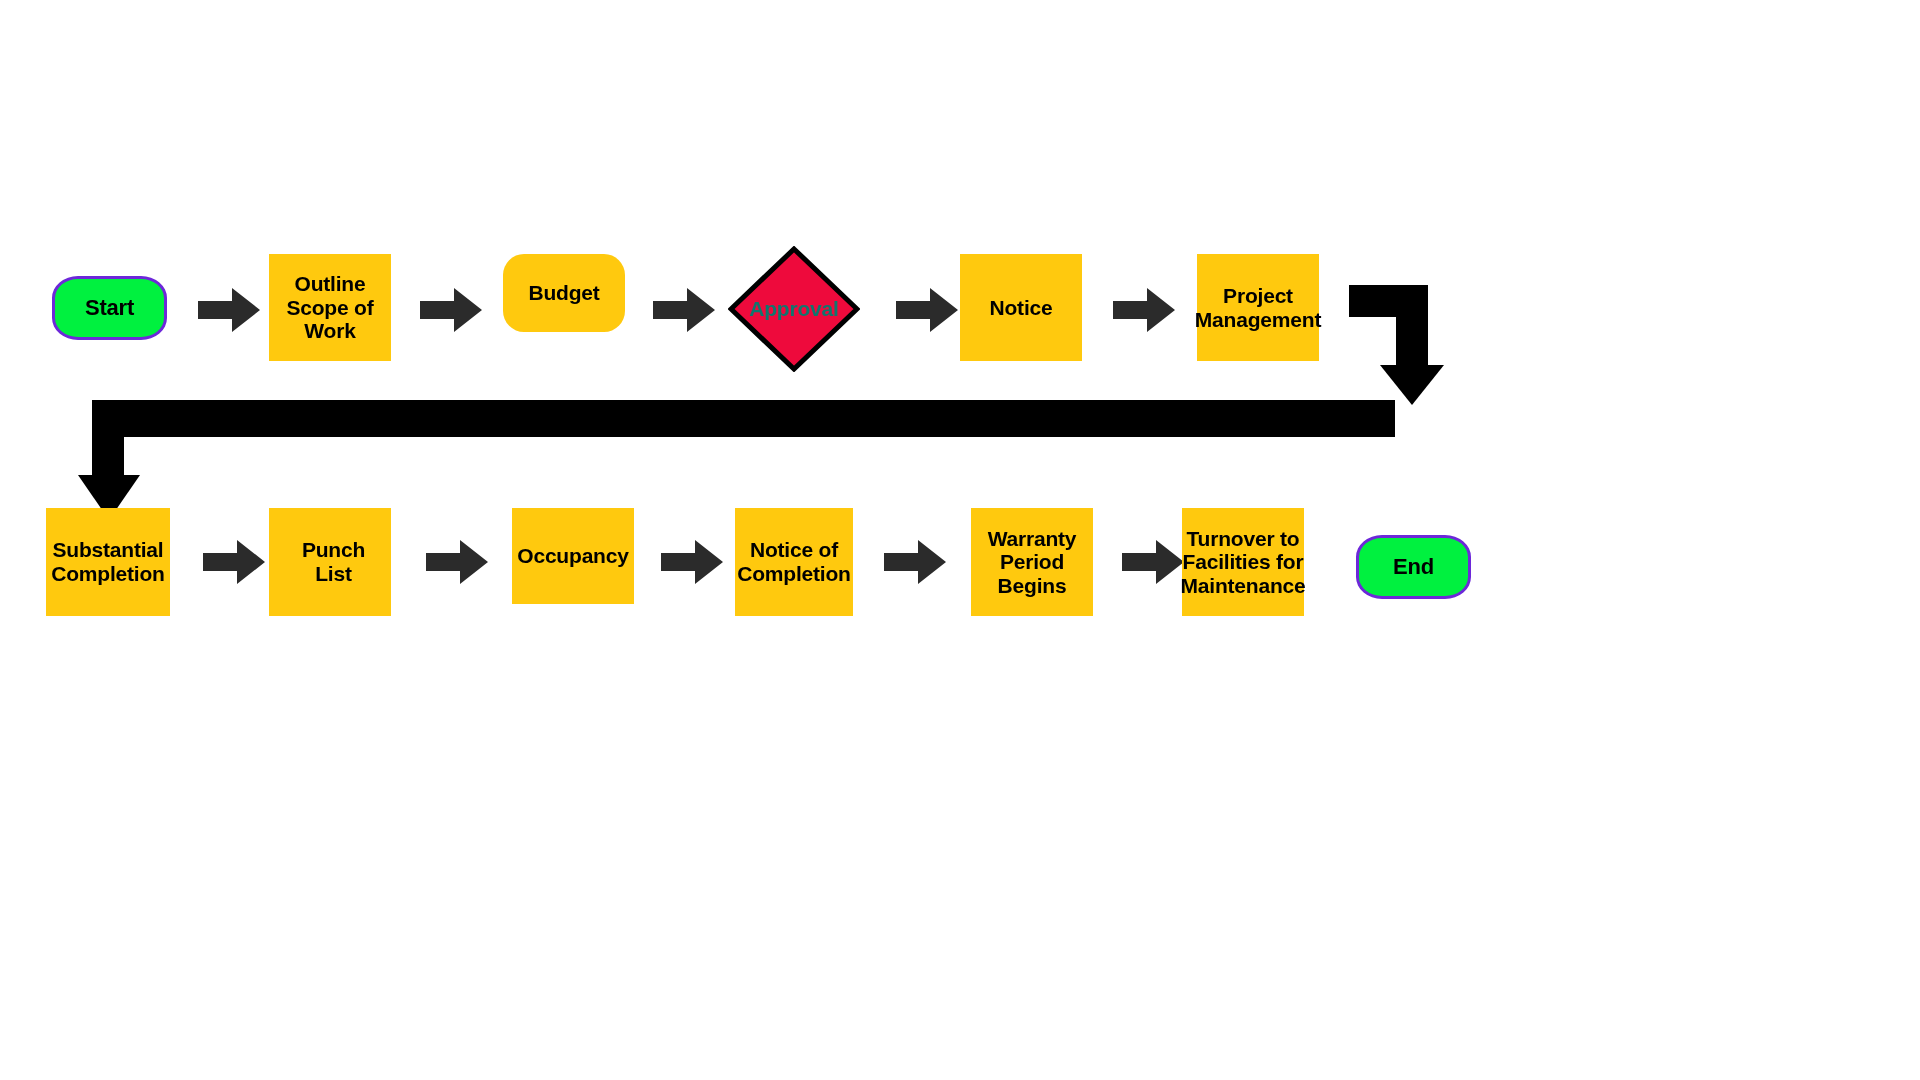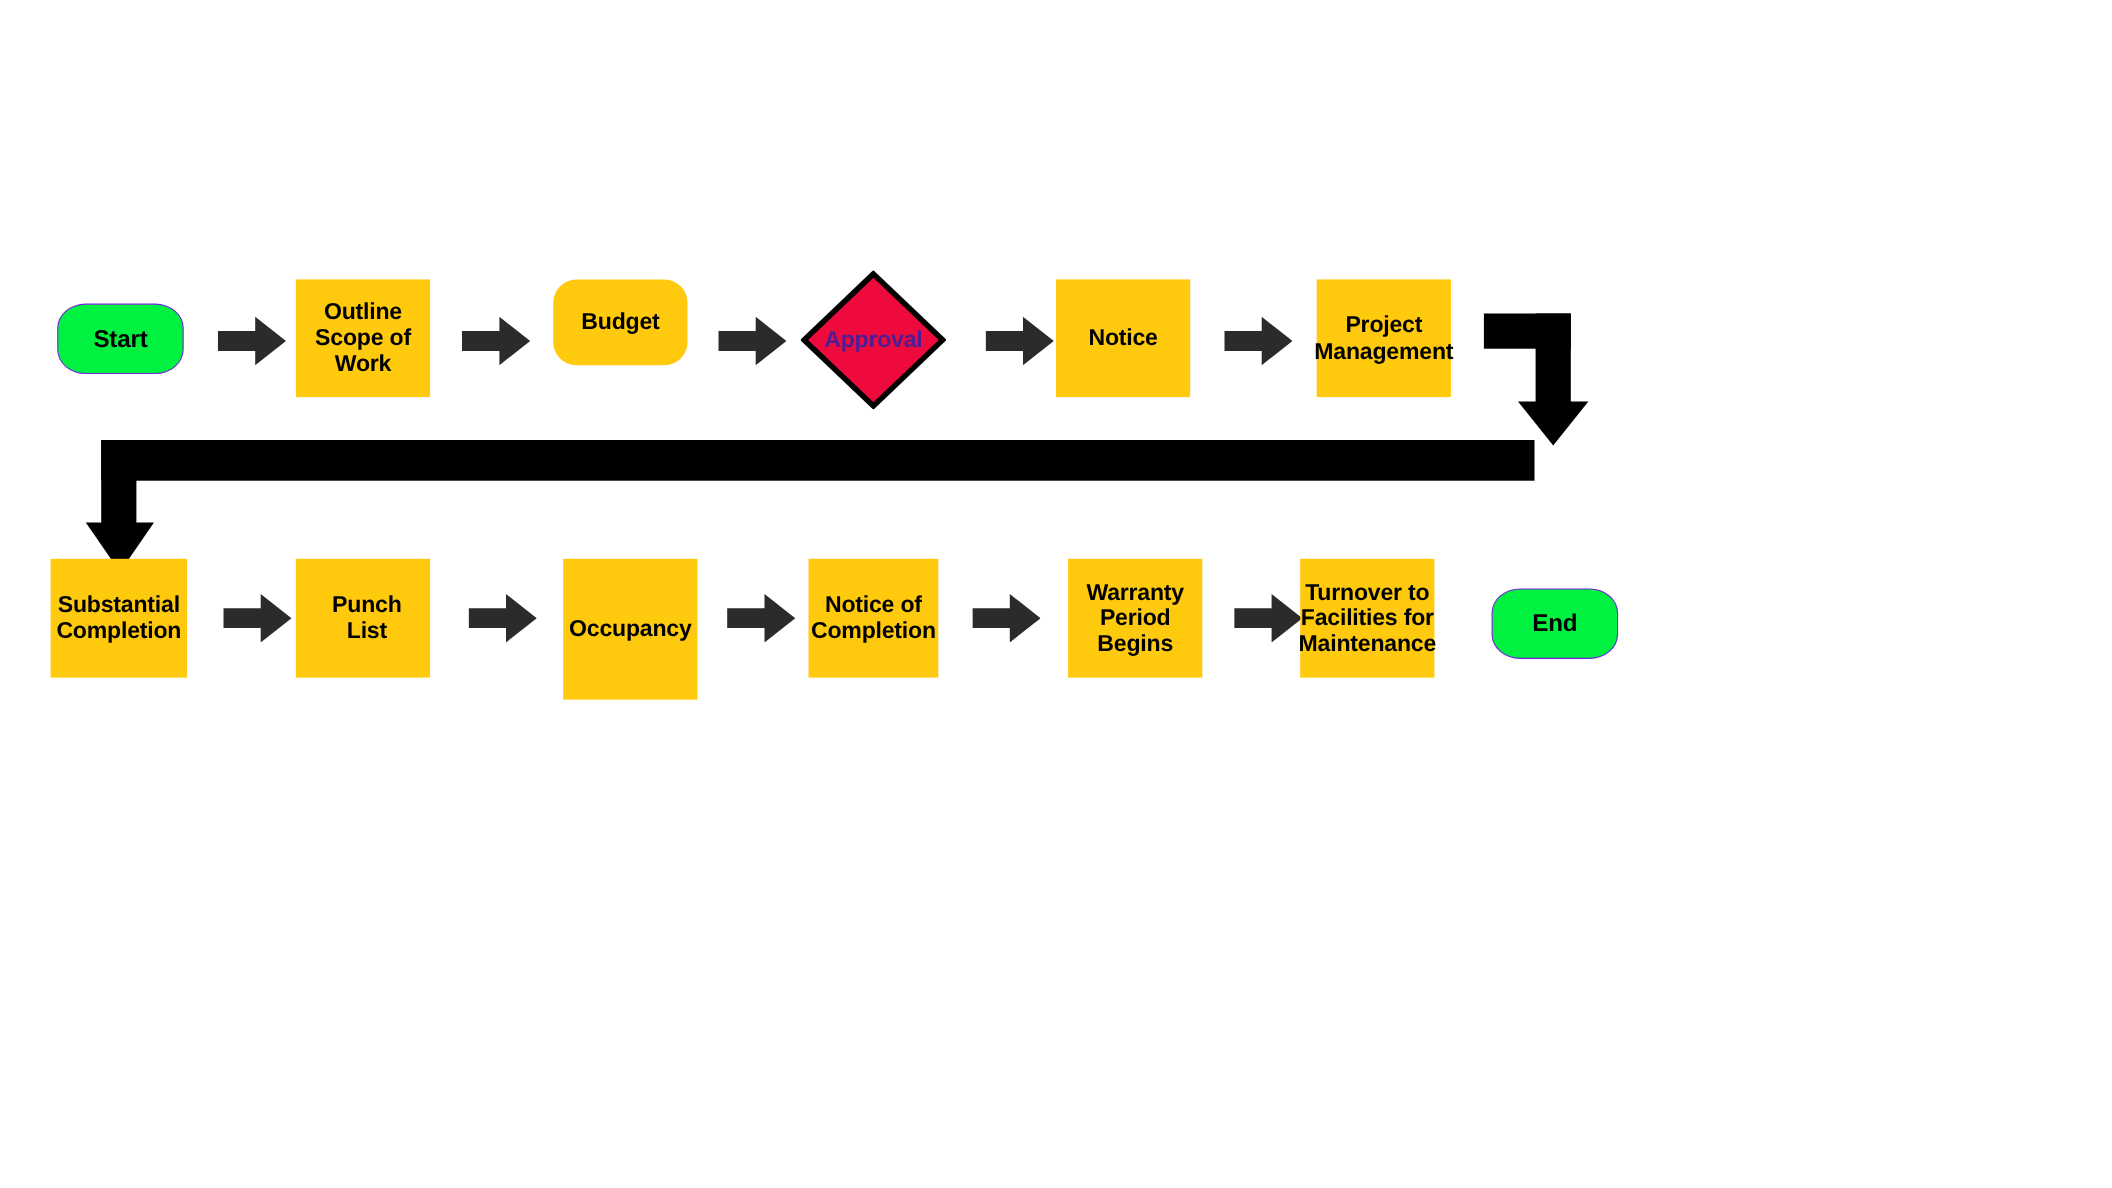--- a/index.html
+++ b/index.html
@@ -39,21 +39,21 @@
   }
 
   .node.process {
     background: #FFC90E;
     font-size: 21px;
     padding: 2px 5px;
   }
 
   .node.terminator {
     background: #00F13F;
-    border: 1px solid #6d28d9;
+    border: 3px solid #6d28d9;
     border-radius: 26px / 22px;
     font-size: 22px;
   }
 
   
   .diamond-wrap {
     position: absolute;
   }
   .diamond-shape {
     position: absolute;
@@ -66,21 +66,21 @@
     position: absolute;
     left: 0;
     top: 0;
     width: 100%;
     height: 100%;
     display: flex;
     align-items: center;
     justify-content: center;
     font-size: 21px;
     font-weight: bold;
-    color: #4c1d95;
+    color: #0f766e;
     letter-spacing: -0.2px;
     user-select: none;
   }
 
   
   .arrow {
     position: absolute;
   }
   .arrow svg { display: block; }
 
@@ -172,21 +172,21 @@
   </div>
 
   <div class="node process" style="left:269px; top:508px; width:122px; height:108px;padding-left:12px;">Punch List</div>
 
   <div class="arrow" style="left:426px; top:540px; width:62px; height:44px;">
     <svg width="62" height="44" viewBox="0 0 62 44">
       <polygon points="0,13 34,13 34,0 62,22 34,44 34,31 0,31" fill="#2B2B2B"></polygon>
     </svg>
   </div>
 
-  <div class="node process" style="left:512px; top:508px; width:122px; height:128px;">Occupancy</div>
+  <div class="node process" style="left:512px; top:508px; width:122px; height:96px;">Occupancy</div>
 
   <div class="arrow" style="left:661px; top:540px; width:62px; height:44px;">
     <svg width="62" height="44" viewBox="0 0 62 44">
       <polygon points="0,13 34,13 34,0 62,22 34,44 34,31 0,31" fill="#2B2B2B"></polygon>
     </svg>
   </div>
 
   <div class="node process" style="left:735px; top:508px; width:118px; height:108px;">Notice of
 Completion</div>
 

